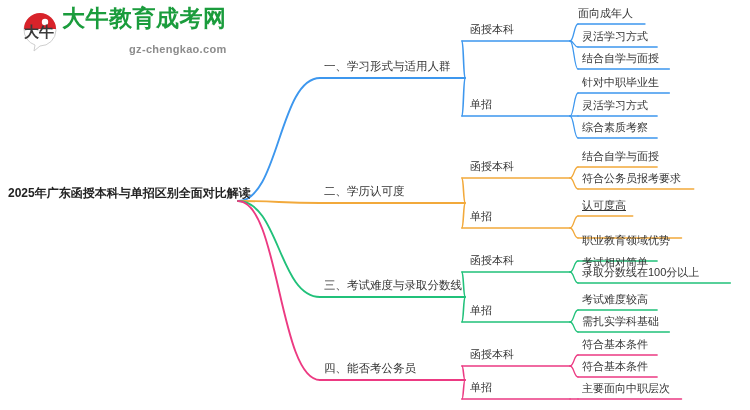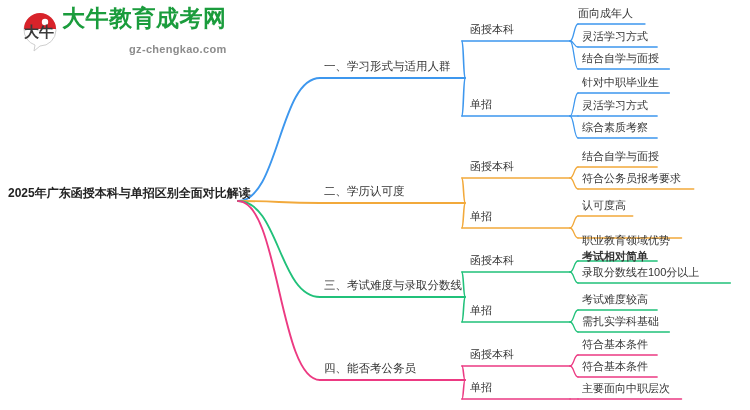--- a/index.html
+++ b/index.html
@@ -177,25 +177,25 @@
     <div class="node-label node-leaf" style="left: 582px; top: 53px;">结合自学与面授</div>
     <div class="node-label node-sub" style="left: 470px; top: 99px;">单招</div>
     <div class="node-label node-leaf" style="left: 582px; top: 77px;">针对中职毕业生</div>
     <div class="node-label node-leaf" style="left: 582px; top: 100px;">灵活学习方式</div>
     <div class="node-label node-leaf" style="left: 582px; top: 122px;">综合素质考察</div>
     <div class="node-label node-branch" style="left: 324px; top: 186px;">二、学历认可度</div>
     <div class="node-label node-sub" style="left: 470px; top: 161px;">函授本科</div>
     <div class="node-label node-leaf" style="left: 582px; top: 151px;">结合自学与面授</div>
     <div class="node-label node-leaf" style="left: 582px; top: 173px;">符合公务员报考要求</div>
     <div class="node-label node-sub" style="left: 470px; top: 211px;">单招</div>
-    <div class="node-label node-leaf" style="left: 582px; top: 200px;">认可度高</div>
+    <div class="node-label node-leaf" style="left: 582px; top: 200px; text-decoration: underline;">认可度高</div>
     <div class="node-label node-leaf" style="left: 582px; top: 235px;">职业教育领域优势</div>
     <div class="node-label node-branch" style="left: 324px; top: 280px;">三、考试难度与录取分数线</div>
     <div class="node-label node-sub" style="left: 470px; top: 255px;">函授本科</div>
-    <div class="node-label node-leaf" style="left: 582px; top: 251px; font-weight: bold;">考试相对简单</div>
+    <div class="node-label node-leaf" style="left: 582px; top: 257px;">考试相对简单</div>
     <div class="node-label node-leaf" style="left: 582px; top: 267px;">录取分数线在100分以上</div>
     <div class="node-label node-sub" style="left: 470px; top: 305px;">单招</div>
     <div class="node-label node-leaf" style="left: 582px; top: 294px;">考试难度较高</div>
     <div class="node-label node-leaf" style="left: 582px; top: 316px;">需扎实学科基础</div>
     <div class="node-label node-branch" style="left: 324px; top: 363px;">四、能否考公务员</div>
     <div class="node-label node-sub" style="left: 470px; top: 349px;">函授本科</div>
     <div class="node-label node-leaf" style="left: 582px; top: 339px;">符合基本条件</div>
     <div class="node-label node-leaf" style="left: 582px; top: 361px;">符合基本条件</div>
     <div class="node-label node-sub" style="left: 470px; top: 382px;">单招</div>
     <div class="node-label node-leaf" style="left: 582px; top: 383px;">主要面向中职层次</div>

